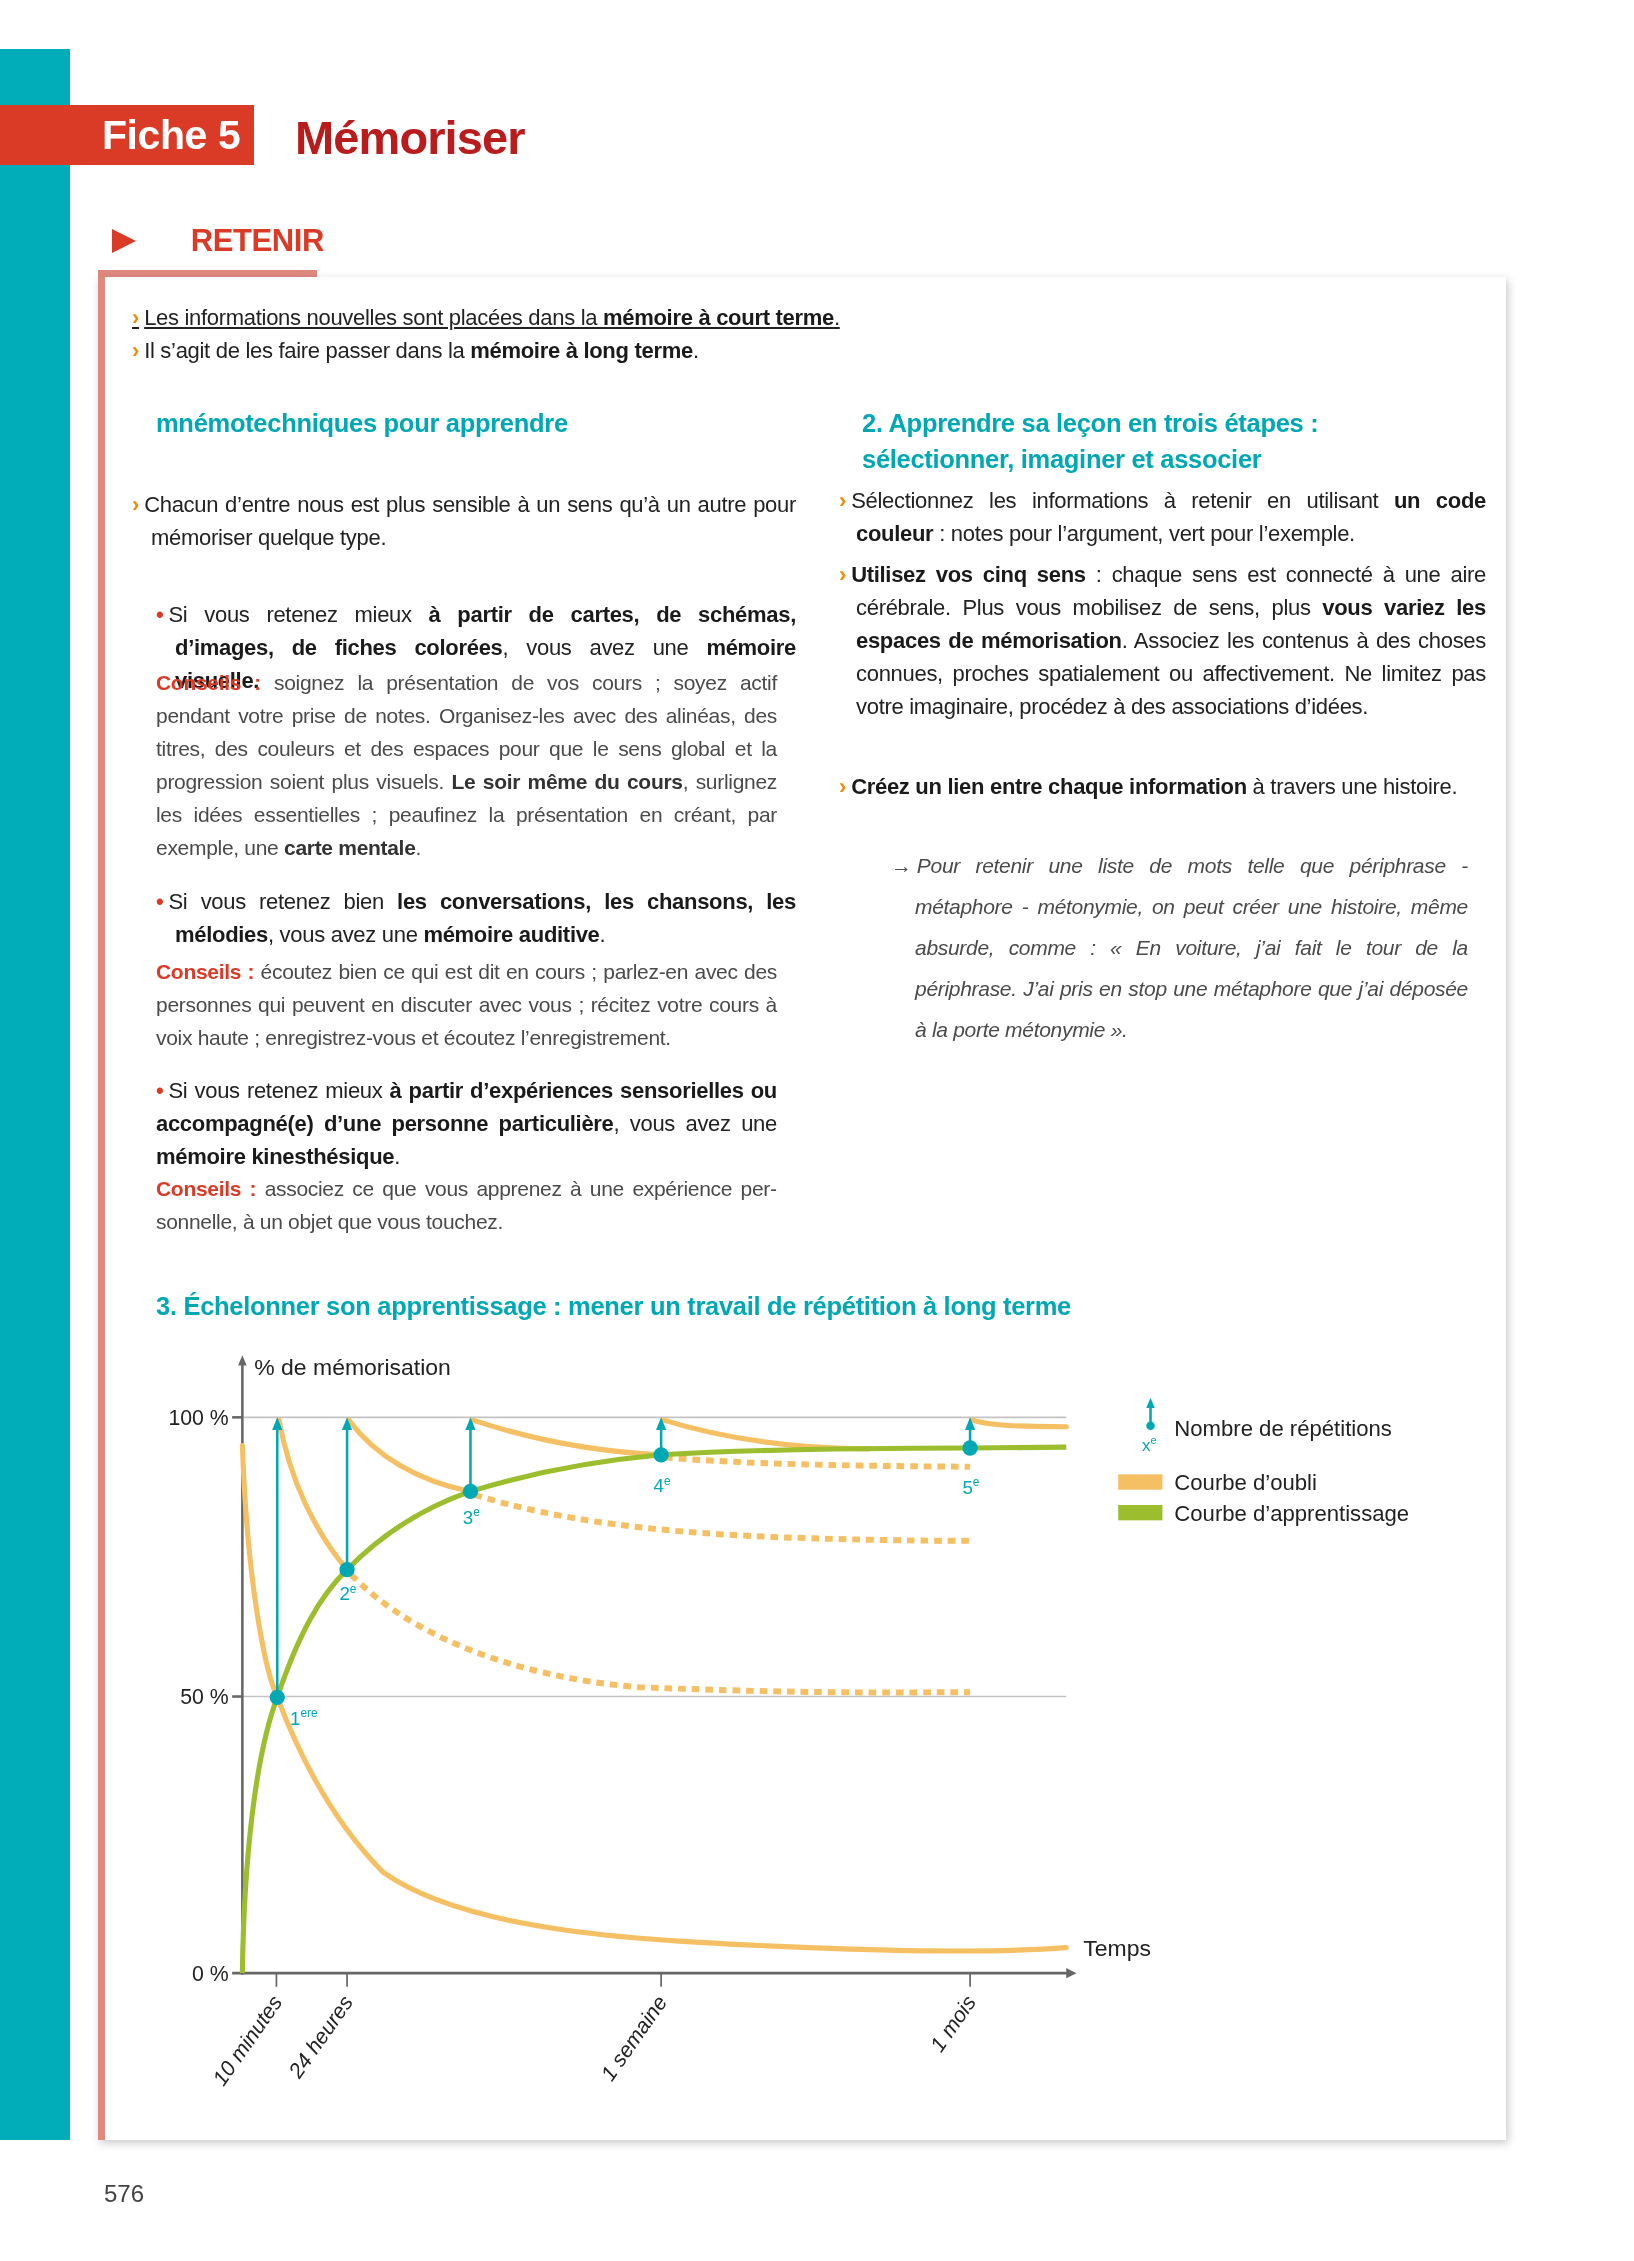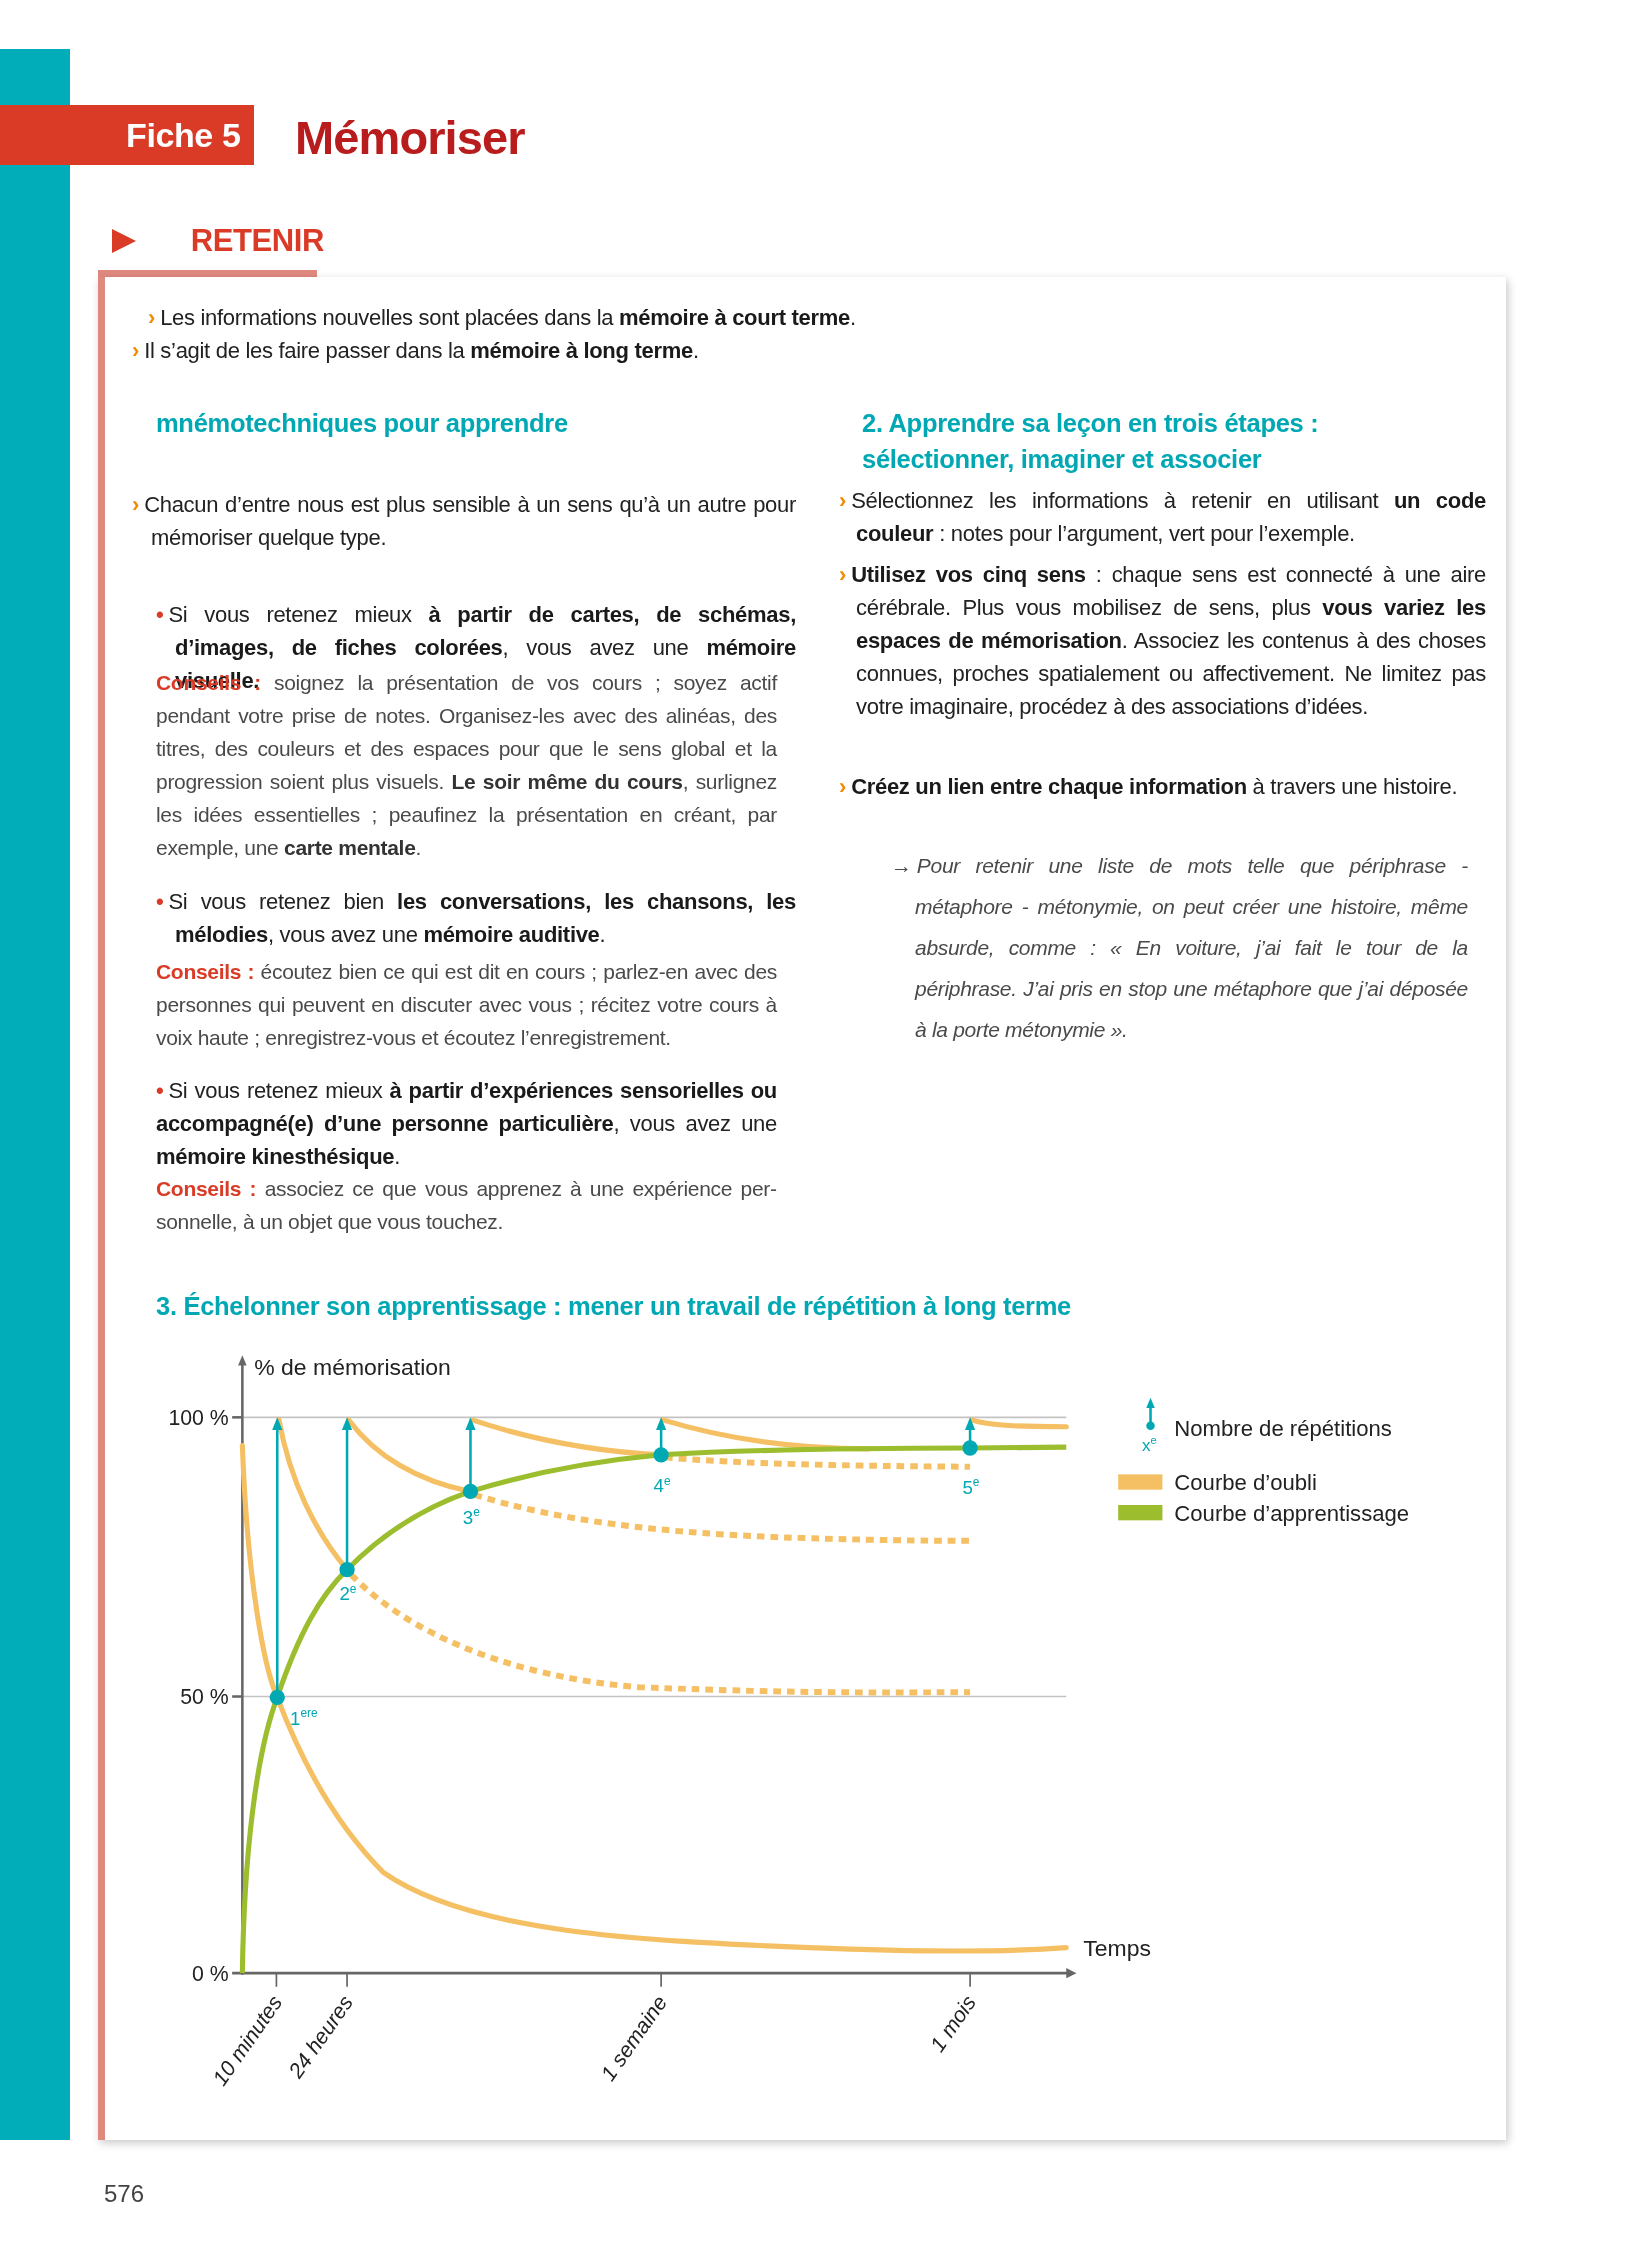--- a/index.html
+++ b/index.html
@@ -4,21 +4,21 @@
 <style>
   html, body { margin: 0; padding: 0; }
   body {
     width: 1635px; height: 2261px; position: relative; overflow: hidden;
     background: #ffffff; font-family: "Liberation Sans", sans-serif; color: #222222;
   }
   .abs { position: absolute; }
   .teal-band { left: 0; top: 49px; width: 70px; height: 2091px; background: #00adb8; }
   .fiche-label {
     left: 0; top: 105px; width: 254px; height: 60px; background: #d93b26;
-    color: #ffffff; font-weight: bold; font-size: 34px; line-height: 60px;
+    color: #ffffff; font-weight: bold; font-size: 41px; line-height: 60px;
     text-align: right; box-sizing: border-box; padding-right: 13.6px; letter-spacing: -0.4px;
   }
   .page-title {
     left: 295px; top: 95px; font-size: 47px; font-weight: bold; color: #b91c1c;
     line-height: 85px; letter-spacing: -0.9px;
   }
   .retenir {
     left: 112px; top: 223px; font-size: 31px; font-weight: bold; color: #d93b26;
     line-height: 36px; letter-spacing: -0.4px; display: flex; align-items: center; gap: 48px;
   }
@@ -57,21 +57,21 @@
 <div class="abs fiche-label">Fiche 5</div>
 <div class="abs page-title">Mémoriser</div>
 <div class="abs retenir">
   <span class="tri"></span>
   <span>RETENIR</span>
 </div>
 
 <div class="abs card-topbar"></div>
 <div class="abs card"></div>
 
-<div class="abs txt" style="left:148px; top:301px; width:1345px;">
+<div class="abs txt" style="left:132px; top:301px; width:1345px;text-decoration:underline;">
   <span class="chev">›</span><span>Les informations nouvelles sont placées dans la </span><b>mémoire à court terme</b><span>.</span>
 </div>
 <div class="abs txt" style="left:132px; top:334px; width:1345px;">
   <span class="chev">›</span><span>Il s’agit de les faire passer dans la </span><b>mémoire à long terme</b><span>.</span>
 </div>
 
 <div class="abs heading" style="left:156px; top:405px; width:630px;">
   <div>mnémotechniques pour apprendre</div>
 </div>
 

